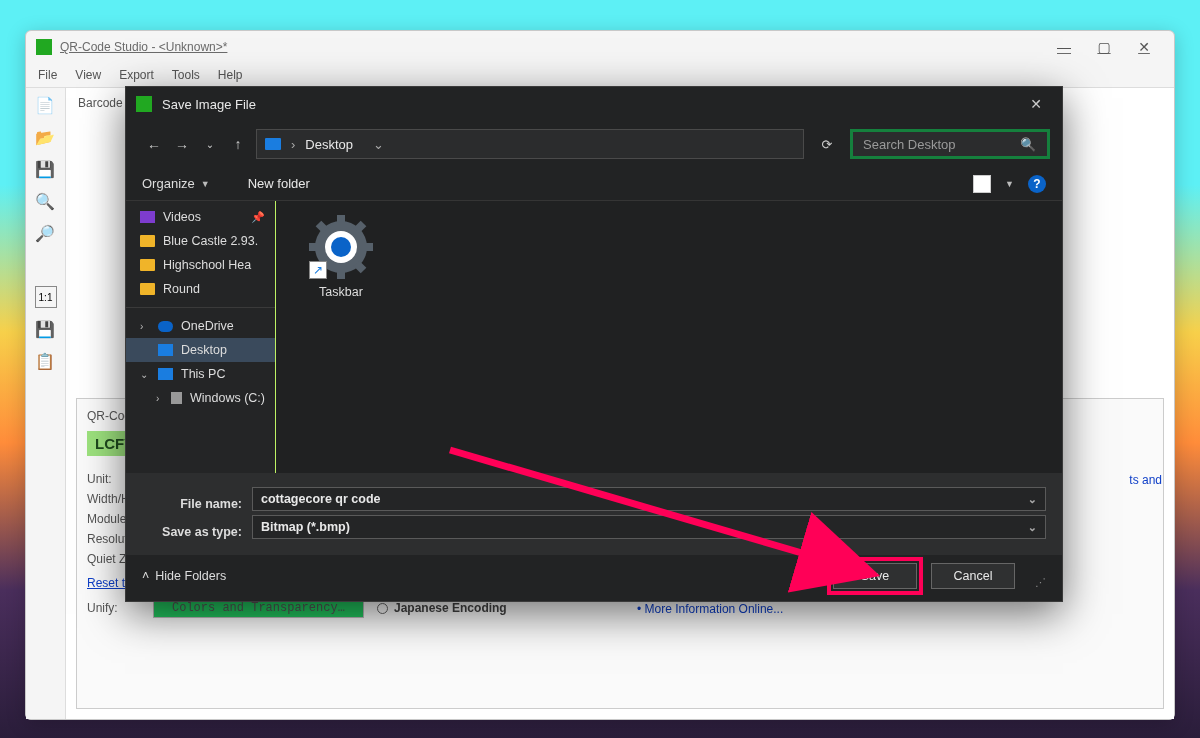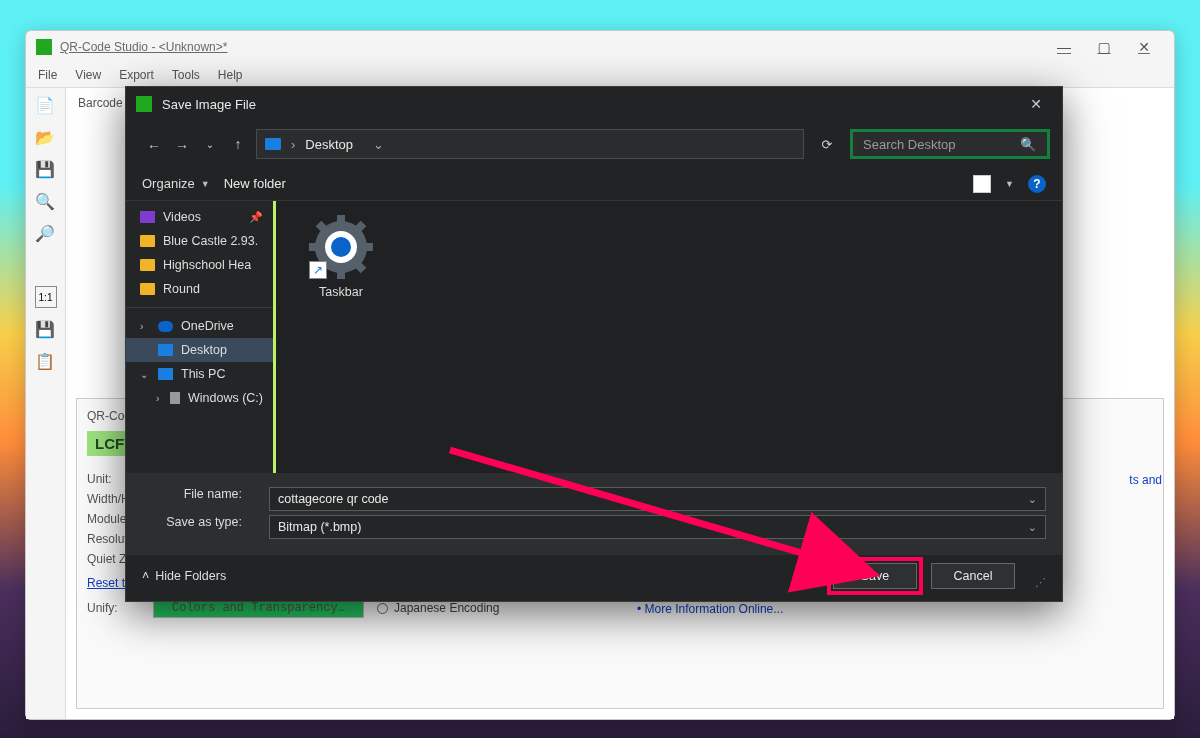--- a/index.html
+++ b/index.html
@@ -33,45 +33,45 @@
 .dlg-title .dlg-icon { width:16px; height:16px; background:#21a821; margin-right:10px; }
 .dlg-title .spacer { flex:1; }
 .dlg-close { width:32px; height:28px; display:flex; align-items:center; justify-content:center; color:#ccc; font-size:14px; }
 .dlg-nav { height:46px; display:flex; align-items:center; gap:8px; padding:0 12px 0 18px; }
 .nav-arrow { width:20px; text-align:center; color:#ccc; font-size:14px; }
 .addr-bar { flex:1; height:30px; border:1px solid #4a4a4a; background:#2b2c2d; display:flex; align-items:center; padding:0 8px; gap:10px; }
 .mon-icon { width:16px; height:12px; background:#1a7de0; border-radius:1px; }
 .addr-sep { color:#aaa; }
 .refresh { width:30px; text-align:center; color:#ccc; }
 .search-box { width:200px; height:30px; border:3px solid #15803d; background:#2b2c2d; display:flex; align-items:center; padding:0 10px; color:#9a9a9a; justify-content:space-between; }
-.dlg-tool { height:34px; display:flex; align-items:center; padding:0 16px; gap:14px; border-bottom:1px solid #353535; }
+.dlg-tool { height:34px; display:flex; align-items:center; padding:0 16px; gap:38px; border-bottom:1px solid #353535; }
 .org { display:flex; align-items:center; gap:6px; color:#ddd; }
 .tri-down { font-size:9px; color:#bbb; }
 .tool-right { margin-left:auto; display:flex; align-items:center; gap:14px; }
 .view-btn { width:18px; height:18px; border:1px solid #ccc; background:#fff; }
 .help { width:18px; height:18px; border-radius:50%; background:#0a63c8; color:#fff; font-size:12px; font-weight:bold; display:flex; align-items:center; justify-content:center; }
 .dlg-body { flex:1; display:flex; min-height:0; }
-.tree { width:150px; background:#242526; border-right:3px solid #bef264; overflow:hidden; padding:4px 0; }
+.tree { width:150px; background:#242526; border-right:1px solid #bef264; overflow:hidden; padding:4px 0; }
 .tree-item { display:flex; align-items:center; gap:8px; padding:5px 10px 5px 14px; color:#ddd; font-size:12.5px; white-space:nowrap; }
 .tree-item.sel { background:#3a4a5c; }
 .folder-icon { width:15px; height:12px; background:#f0b429; border-radius:1px; display:inline-block; }
 .purple-icon { width:15px; height:12px; background:#7d3cce; display:inline-block; }
 .cloud-icon { width:15px; height:11px; background:#0a63c8; border-radius:6px; display:inline-block; }
 .pc-icon { width:15px; height:12px; background:#1a7de0; display:inline-block; }
 .drive-icon { width:15px; height:12px; background:#999; display:inline-block; }
 .pin { margin-left:auto; color:#888; font-size:11px; }
 .chev { width:10px; color:#bbb; font-size:10px; }
 .tree-sep { height:1px; background:#3a3a3a; margin:6px 0; }
 .content { flex:1; background:#202122; padding:14px 20px; display:flex; align-items:flex-start; }
 .file-item { width:90px; display:flex; flex-direction:column; align-items:center; gap:6px; color:#ddd; font-size:12.5px; }
 .gear-wrap { width:64px; height:64px; position:relative; }
 .gear-wrap svg { width:64px; height:64px; }
 .shortcut-ov { position:absolute; left:0; bottom:0; width:18px; height:18px; background:#fff; border:1px solid #888; display:flex; align-items:center; justify-content:center; color:#1a7de0; font-size:12px; }
 .dlg-bottom { background:#2d2e2f; padding:10px 16px 12px 16px; }
-.frow { display:flex; align-items:flex-start; gap:27px; margin:4px 0; }
+.frow { display:flex; align-items:flex-end; gap:10px; margin:4px 0;font-weight:bold; }
 .frow label { width:100px; text-align:right; color:#ddd; font-size:12.5px; }
 .fsel { flex:1; height:24px; background:#242526; border:1px solid #5a5a5a; color:#e8e8e8; padding:0 8px; font-size:12.5px; display:flex; align-items:center; justify-content:space-between; }
 .dlg-actions { display:flex; align-items:center; padding:8px 16px 12px 16px; gap:14px; }
 .hide-fld { display:flex; align-items:center; gap:6px; color:#ddd; font-size:12.5px; }
 .dlg-actions .spacer { flex:1; }
 .dbtn { width:84px; height:26px; border:1px solid #666; background:#2f3031; color:#e8e8e8; font-size:12.5px; display:flex; align-items:center; justify-content:center; }
 .save-hl { outline:4px solid #ff0057; outline-offset:2px; }
 .resize-grip { margin-left:6px; color:#888; font-size:11px; align-self:flex-end; }
 
 
@@ -134,21 +134,21 @@
         <div class="fieldrow" style="margin-top:8px; align-items:center;">
           <span style="width:60px;">Unify:</span>
           <span class="btn-like">Colors and Transparency…</span>
         </div>
 
         <div style="position:absolute; left:300px; top:180px;">
           <div class="radio" style="margin-left:0;">
               <span class="circ"></span>
               <span>Chinese Encoding</span>
             </div>
-          <div class="radio" style="margin-left:0;">
+          <div class="radio" style="margin-left:0;font-weight:bold;">
               <span class="circ"></span>
               <span>Japanese Encoding</span>
             </div>
         </div>
 
         <div style="position:absolute; left:560px; top:185px; color:#1040c8;">
           <div>• New: Unify Labeling Across Suppliers and Locations</div>
           <div style="margin-top:4px;">• More Information Online...</div>
         </div>
       </div>

